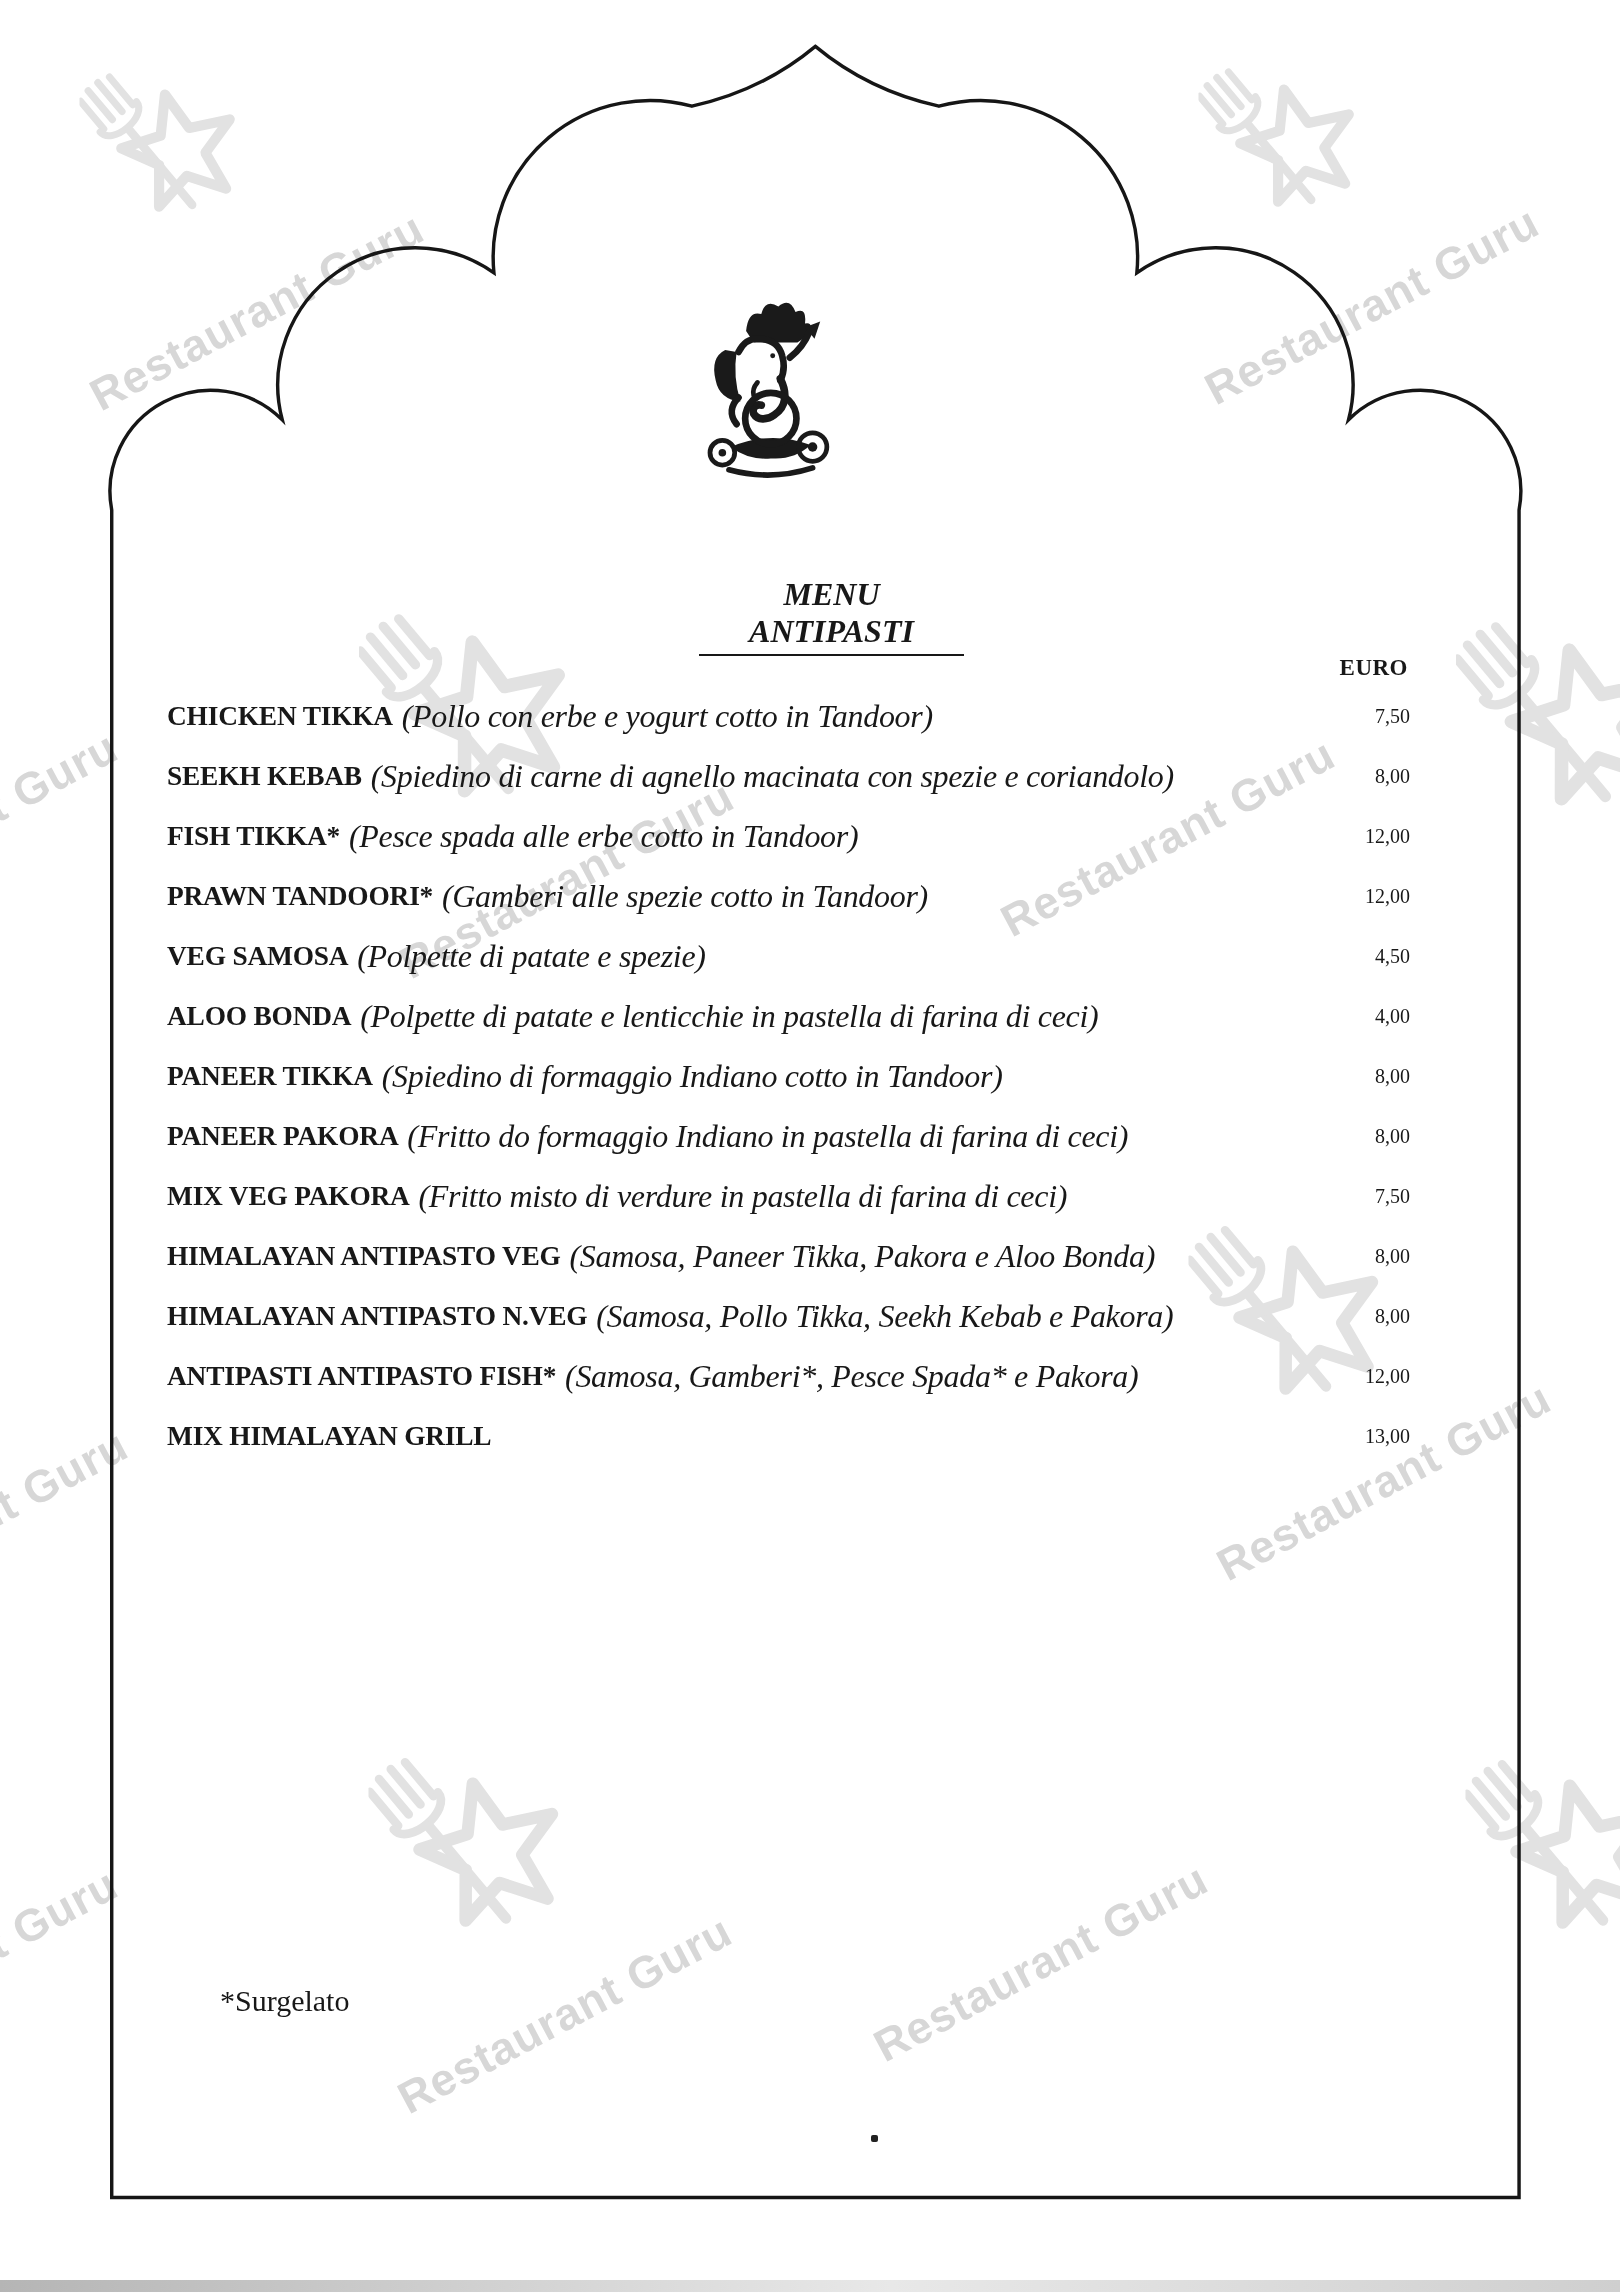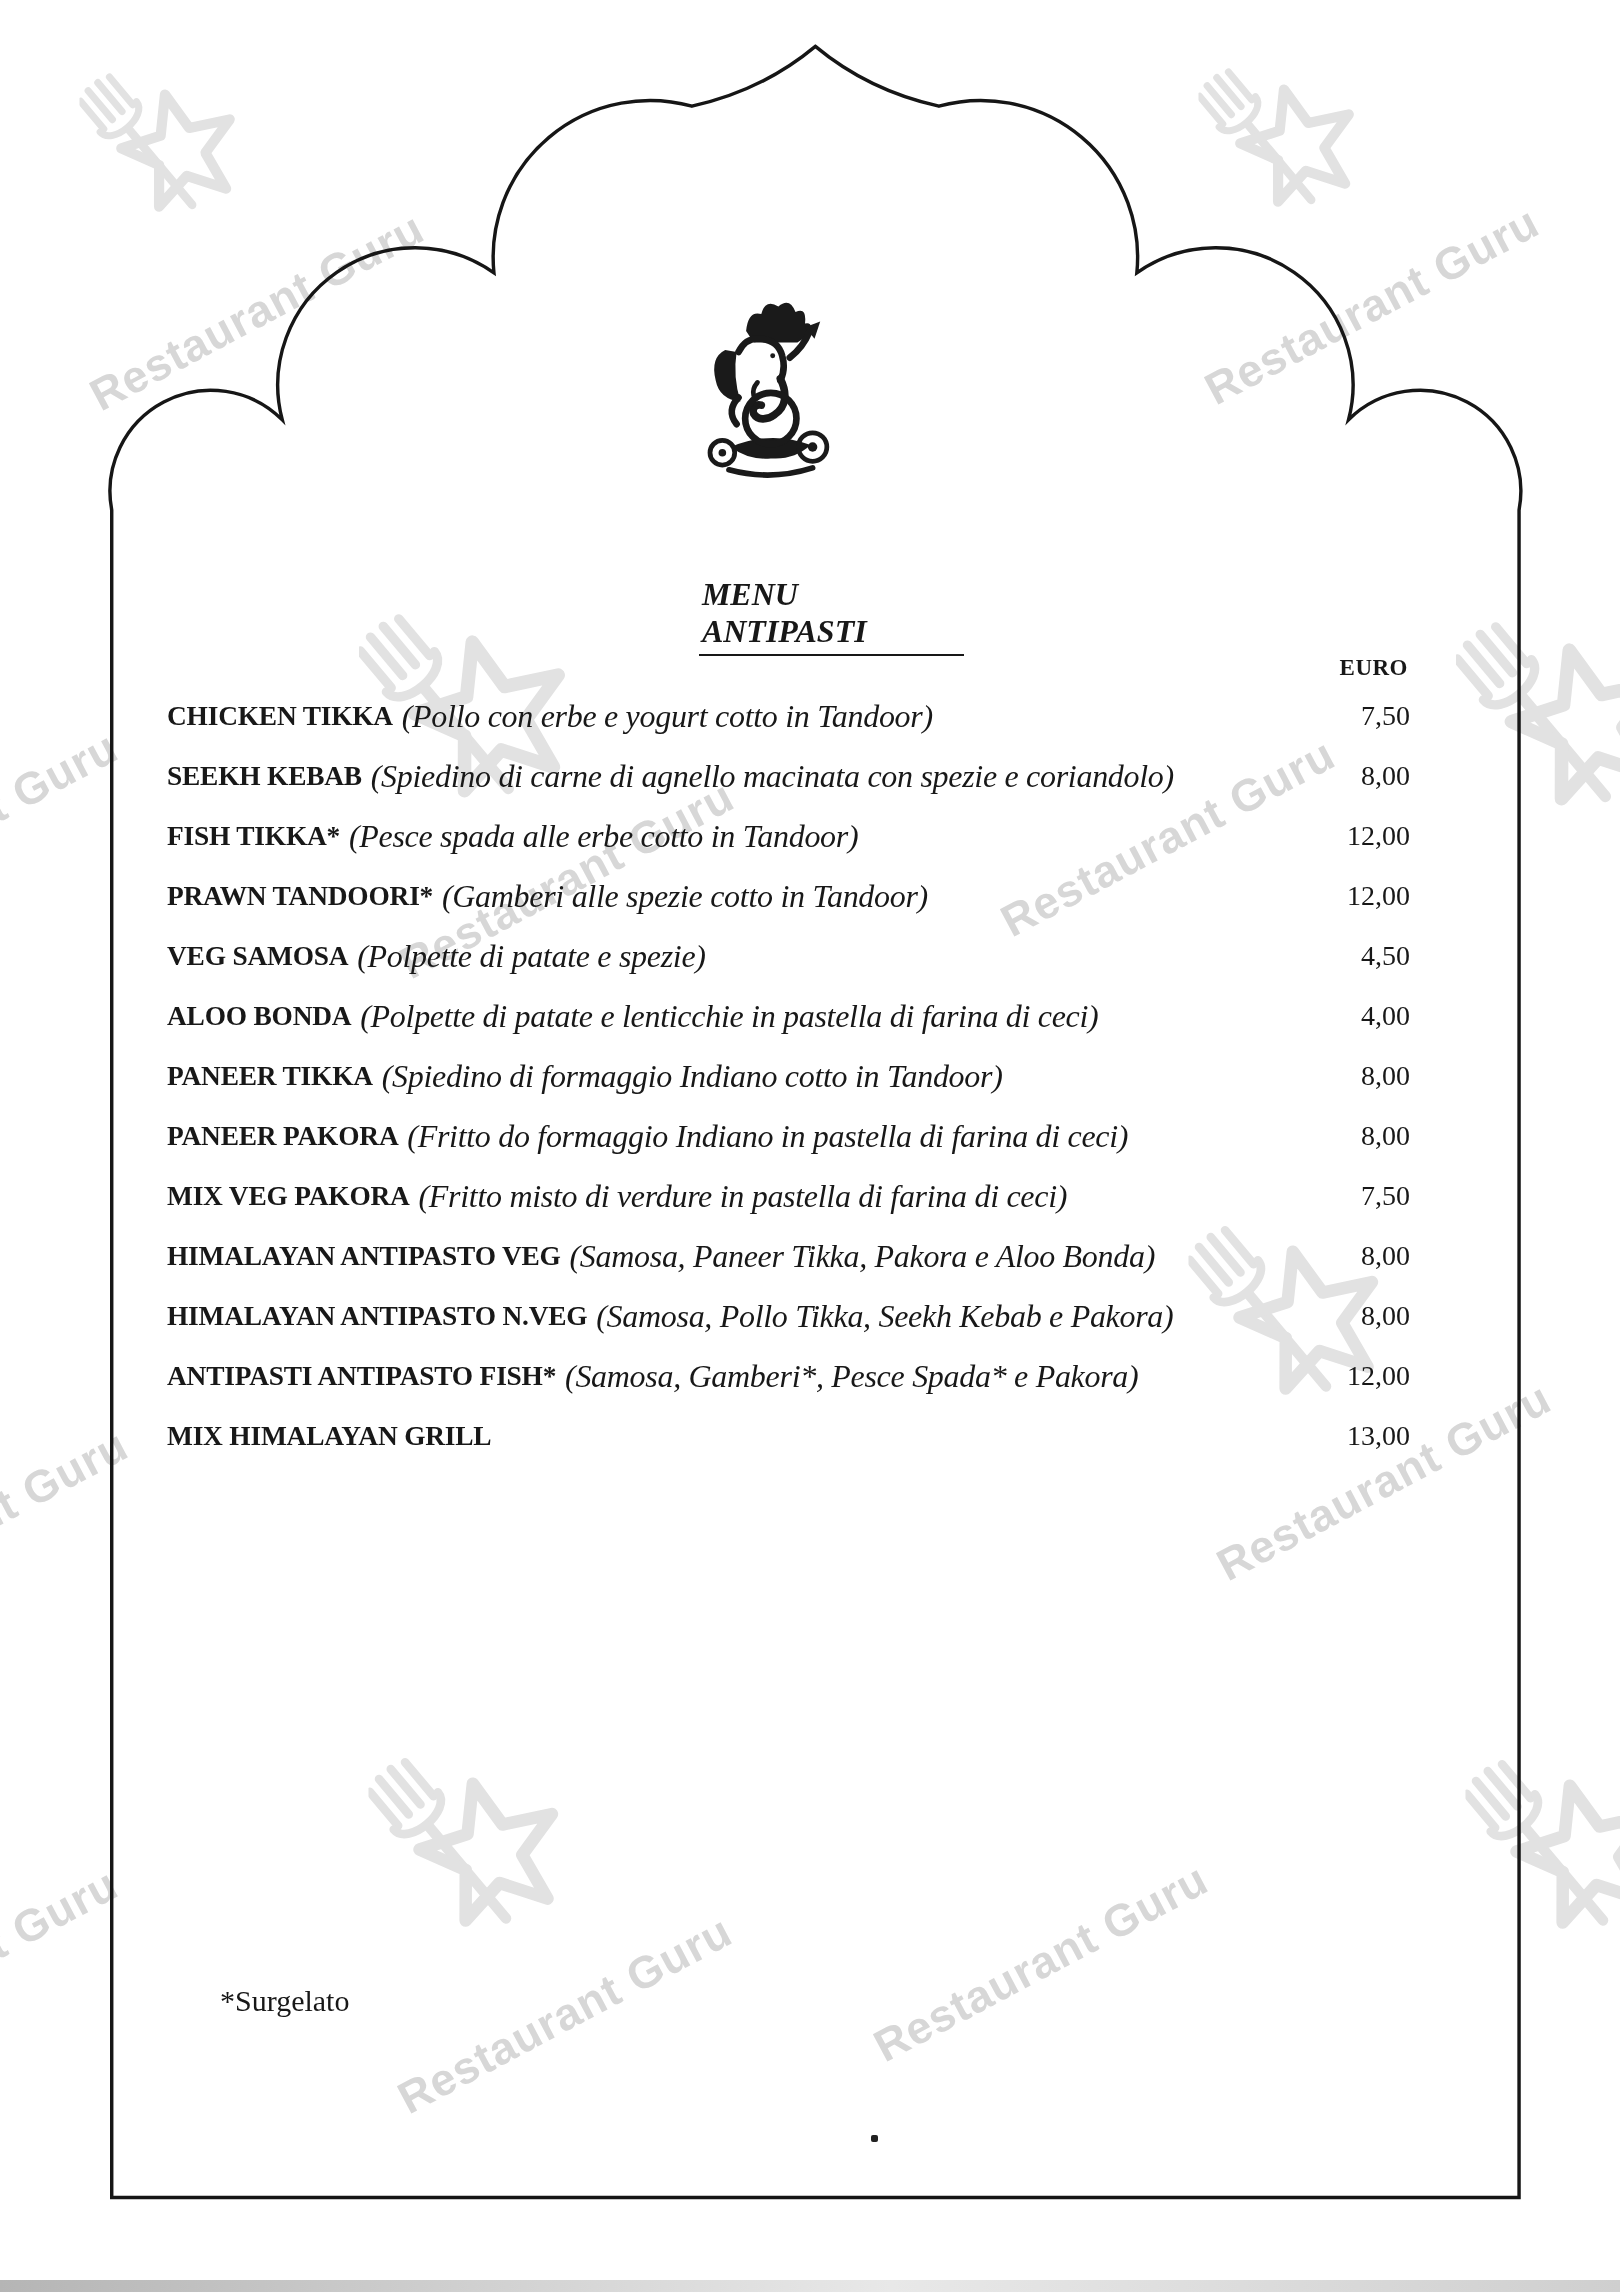--- a/index.html
+++ b/index.html
@@ -8,31 +8,31 @@
   
   .wm-logo{position:absolute;transform:translate(-50%,-50%);}
   .wm-text{position:absolute;font-family:"Liberation Sans", sans-serif;font-weight:700;
            font-size:45px;letter-spacing:1px;color:#d7d7d7;white-space:nowrap;
            transform:translate(-50%,-50%) rotate(-28deg);}
   
   .frame{position:absolute;left:0;top:0;}
   
   .ganesha{position:absolute;left:691px;top:294px;width:152px;height:192px;}
   
-  .title{position:absolute;left:699px;top:576px;width:265px;text-align:left;
+  .title{position:absolute;left:699px;top:576px;width:265px;text-align:center;
          font-size:32px;font-weight:700;font-style:italic;}
   .title-inner{display:inline-block;border-bottom:2.9px solid #181818;padding:0 2.9px 3.9px 2.9px;}
   
   .euro{position:absolute;right:212px;top:655px;font-size:23px;font-weight:700;letter-spacing:0.5px;}
   
   .menu-list{position:absolute;left:167px;top:686px;width:1243px;}
   .row{display:flex;align-items:flex-start;height:60px;line-height:60px;}
   .nm{font-weight:700;font-size:27.4px;white-space:nowrap;letter-spacing:-0.2px;}
   .ds{font-style:italic;font-size:32px;margin-left:8.8px;white-space:nowrap;letter-spacing:-0.3px;}
-  .pr{margin-left:auto;font-size:28px;padding-left:11.8px;}
+  .pr{margin-left:auto;font-size:20px;padding-left:11.8px;}
   
   .footnote{position:absolute;left:220px;top:1984px;font-size:30px;}
   .dot{position:absolute;left:871px;top:2135px;width:6.9px;height:6.9px;background:#222;border-radius:2px;}
   .scan-edge{position:absolute;left:0;top:2280px;width:100%;height:12.7px;
              background:linear-gradient(90deg,#b5b5b5,#e8e8e8 55%,#cfcfcf);}
 </style>
 </head>
 <body>
 
 <div id="page">

